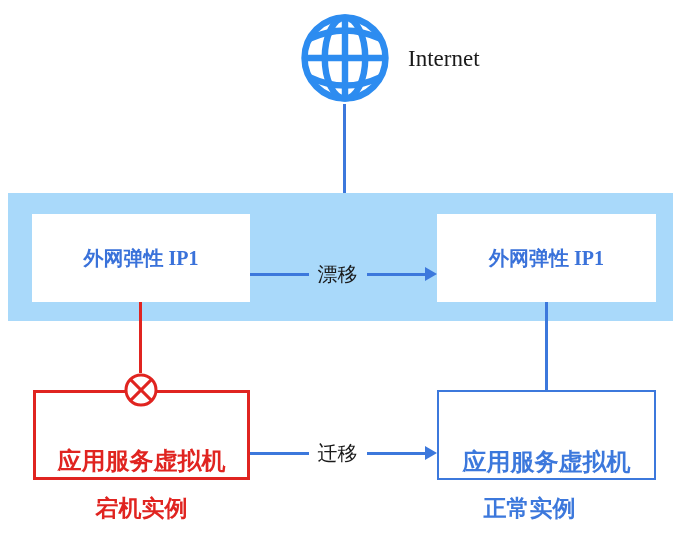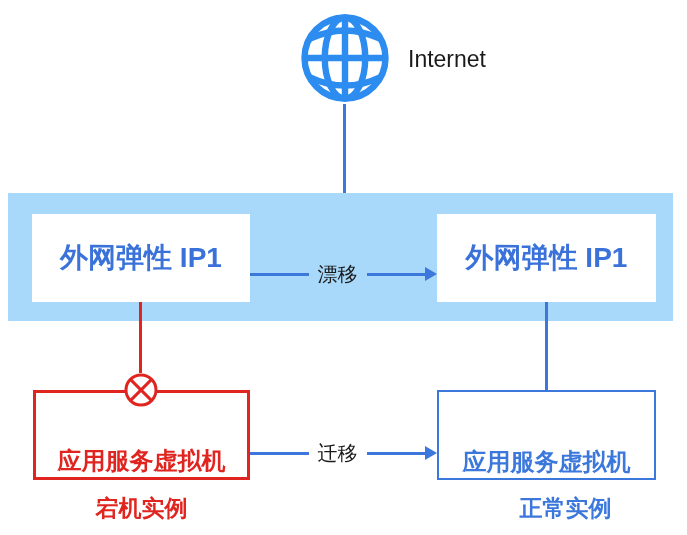--- a/index.html
+++ b/index.html
@@ -1,18 +1,18 @@
 <!DOCTYPE html>
 <html><head>
 <meta charset="utf-8">
 <style>
   html,body{margin:0;padding:0;background:#ffffff;}
   .canvas{
     position:relative;width:687px;height:535px;background:#ffffff;overflow:hidden;
-    font-family:Liberation Sans, sans-serif;
+    font-family:Liberation Serif, serif;
     border-radius:19px;
   }
   .abs{position:absolute;}
 
   
   .globe{left:299px;top:12px;width:92px;height:92px;}
   .internet-label{left:408px;top:46px;font-size:23px;color:#1a1a1a;line-height:26px;}
 
   
   .vline{width:3px;}
@@ -21,21 +21,21 @@
   .globe-drop{left:343px;top:104px;height:89px;}
   .red-drop{left:139px;top:302px;height:71px;}
   .blue-drop{left:545px;top:302px;height:88px;}
 
   
   .band{left:8px;top:193px;width:665px;height:128px;background:#a9d9fa;}
 
   
   .ip-box{
     background:#ffffff;display:flex;align-items:center;justify-content:center;
-    font-size:28px;font-weight:bold;color:#3a72da;
+    font-size:20px;font-weight:bold;color:#3a72da;
   }
   .ip-left{left:32px;top:214px;width:218px;height:88px;}
   .ip-right{left:437px;top:214px;width:219px;height:88px;}
 
   
   .arrow{display:flex;align-items:center;height:28px;margin-top:16px;}
   .arrow .seg{flex:1;height:3px;background:#3c78dc;}
   .arrow .lbl{padding:0 9px;font-size:20px;color:#1a1a1a;white-space:nowrap;}
   .arrow .head{
     width:0;height:0;border-left:12px solid #3c78dc;
@@ -51,21 +51,21 @@
   }
   .vm-left{left:33px;top:390px;width:217px;height:90px;border:3px solid #e02420;color:#e02420;box-sizing:border-box;}
   .vm-right{left:437px;top:390px;width:219px;height:90px;border:2px solid #3c78dc;color:#3c78dc;box-sizing:border-box;}
 
   
   .cross-circle{left:123px;top:372px;width:36px;height:36px;z-index:5;}
 
   
   .caption{font-size:23px;font-weight:bold;text-align:center;}
   .caption-left{left:33px;top:493px;width:217px;color:#e02420;}
-  .caption-right{left:456px;top:493px;width:219px;color:#3c78dc;text-align:center;}
+  .caption-right{left:420px;top:493px;width:219px;color:#3c78dc;text-align:center;}
 </style>
 </head>
 <body>
 
 <div class="canvas">
 
   <svg class="abs globe" viewBox="0 0 100 100" fill="none">
     <circle cx="50" cy="50" r="44" stroke="#2d8cf0" stroke-width="7"></circle>
     <line x1="50" y1="6" x2="50" y2="94" stroke="#2d8cf0" stroke-width="7"></line>
     <line x1="6" y1="50" x2="94" y2="50" stroke="#2d8cf0" stroke-width="7"></line>

